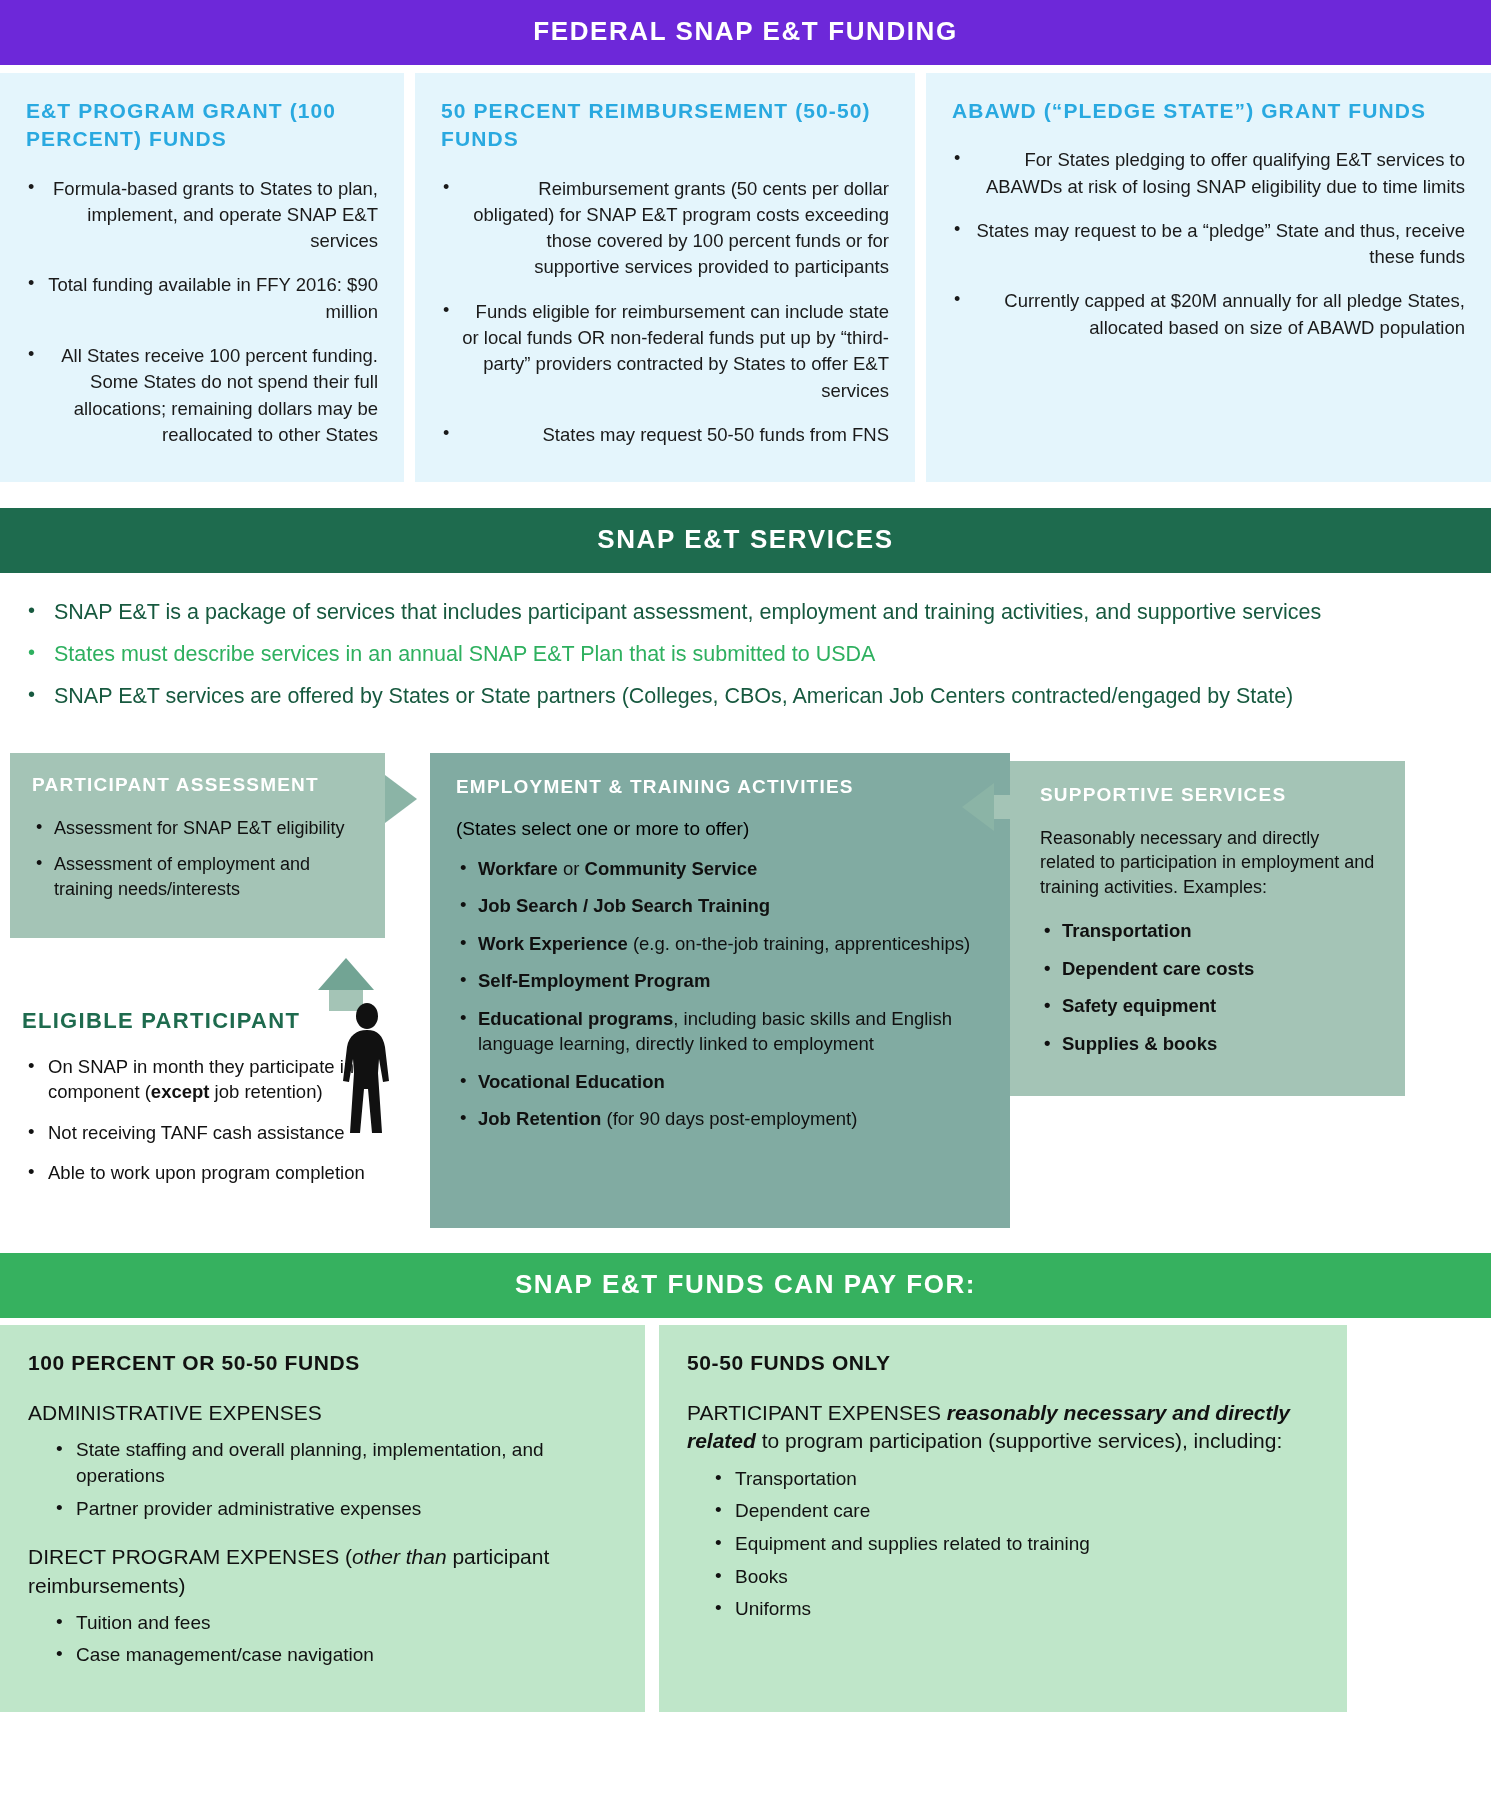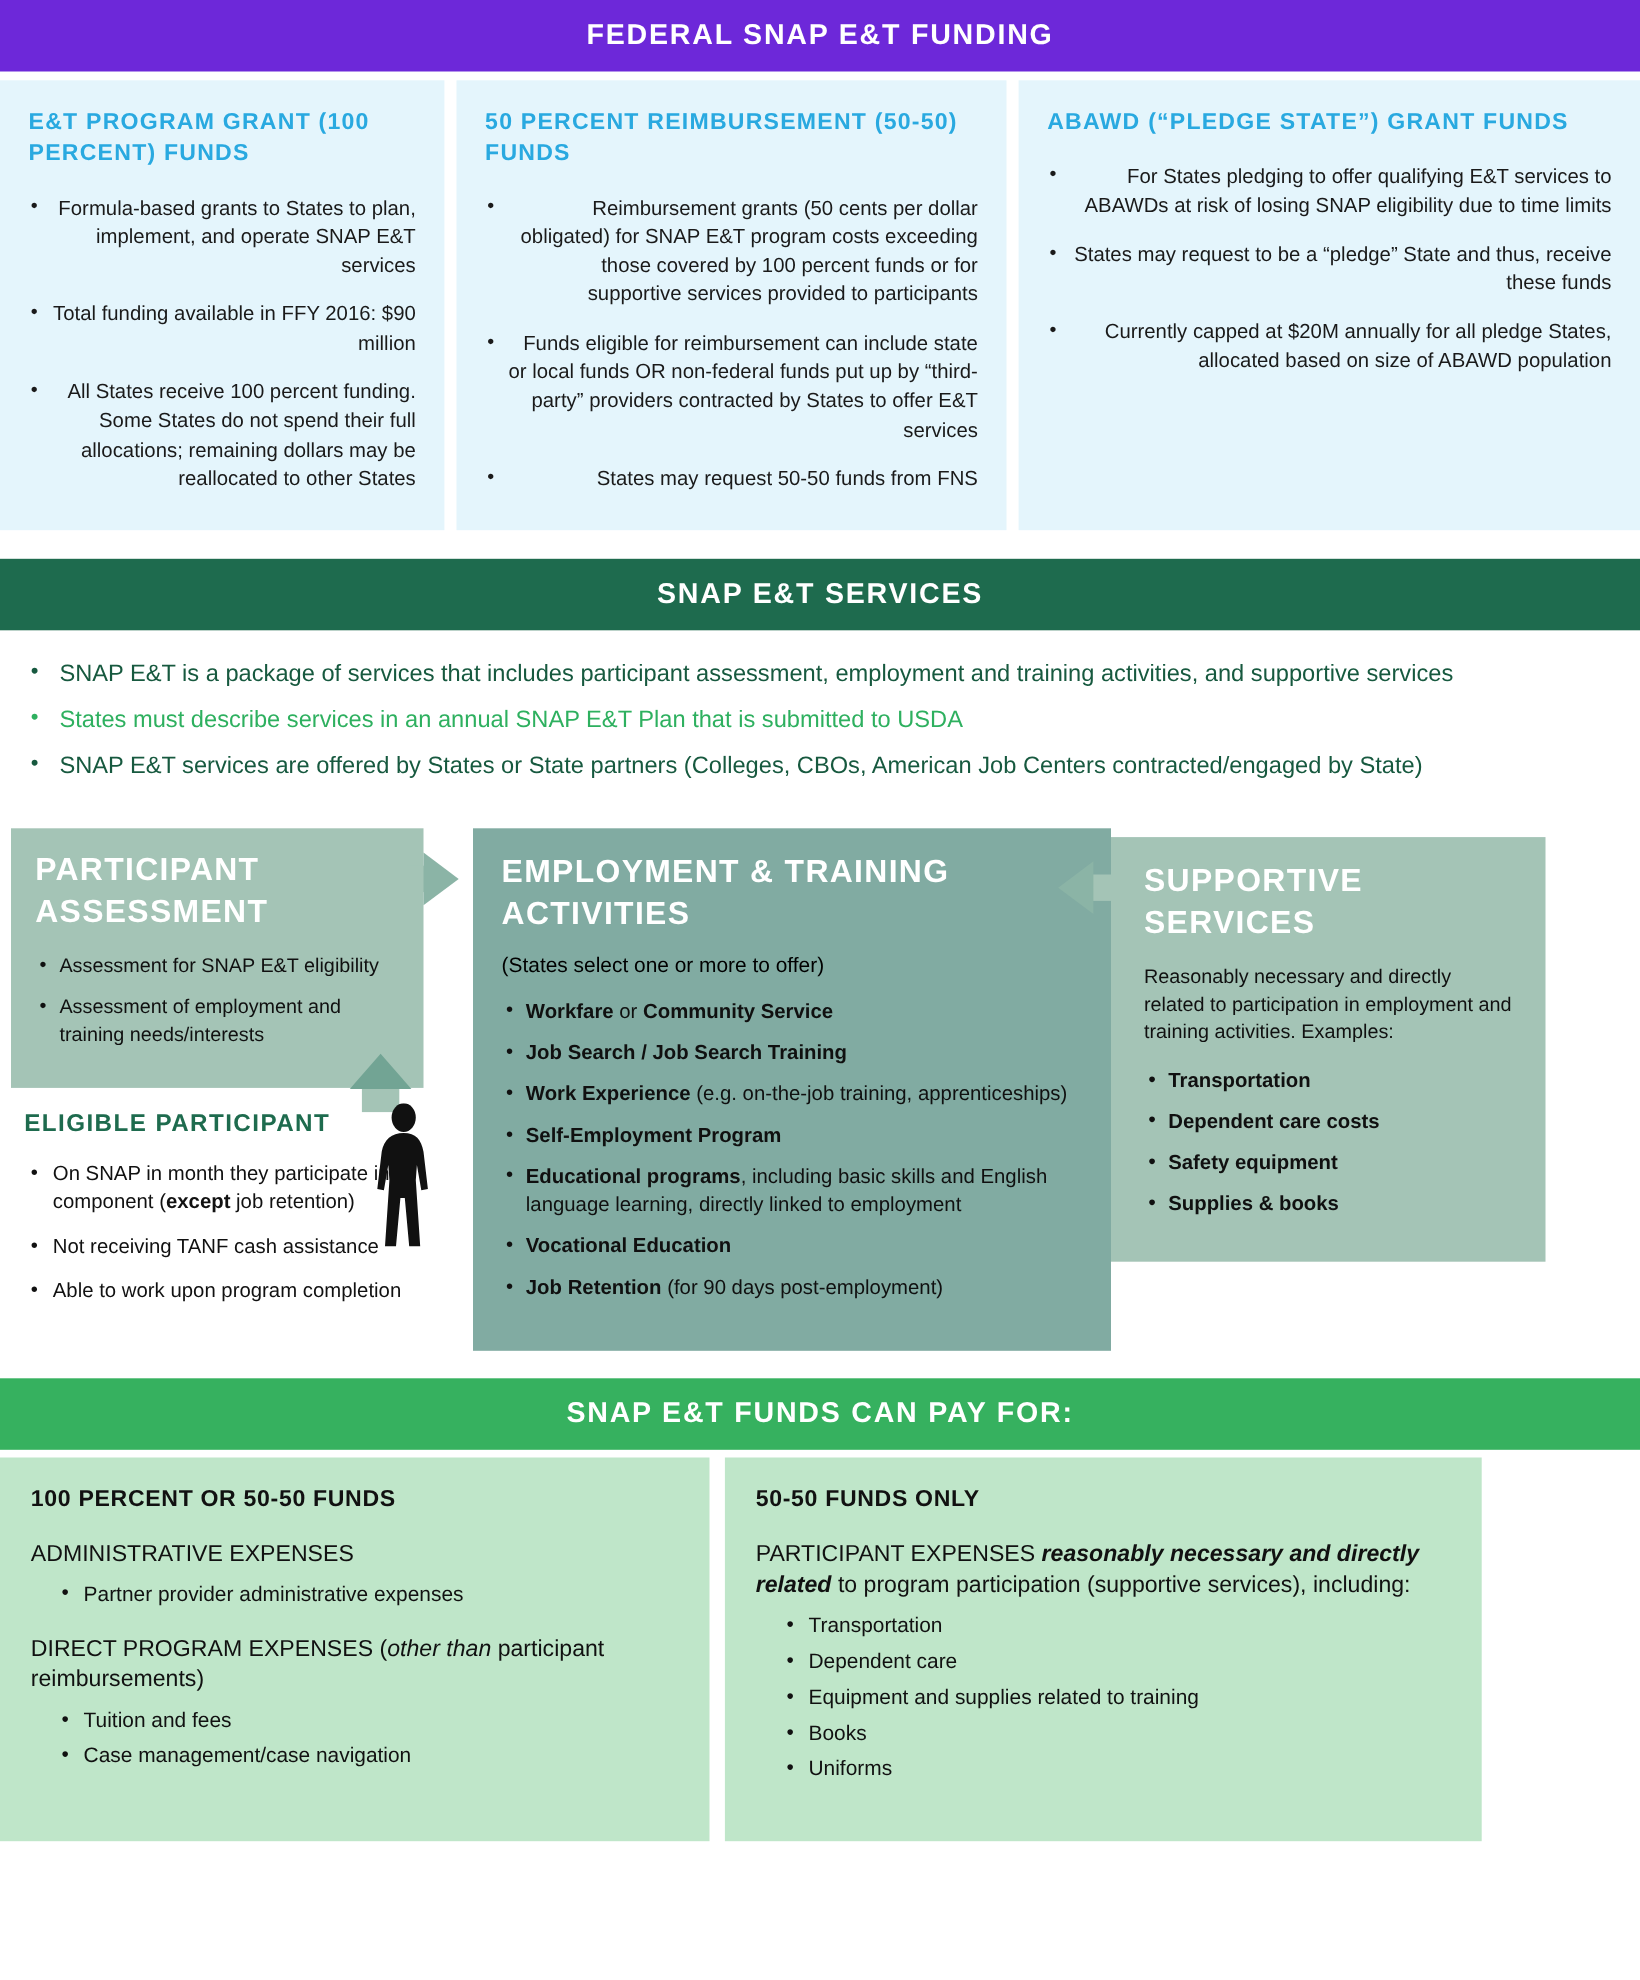--- a/index.html
+++ b/index.html
@@ -108,21 +108,21 @@
   .box-supp {
     position: absolute;
     left: 1010px; top: 8px;
     width: 395px;
     background: #a4c4b6;
     padding: 22px 28px 28px 30px;
   }
   .box-head {
     color: #ffffff;
     font-weight: bold;
-    font-size: 29px;
+    font-size: 19px;
     letter-spacing: 1.2px;
     line-height: 1.3;
     margin-bottom: 18px;
   }
   .box-body li, .box-body p {
     font-size: 18px;
     line-height: 1.38;
     color: #101010;
   }
   .box-body ul { list-style: none; }
@@ -377,20 +377,21 @@
 
 <div class="pay-cols">
 
   <div class="pay-col left">
     <div class="pay-head">100 PERCENT OR 50-50 FUNDS</div>
 
     <p class="pay-sub">
       <span>ADMINISTRATIVE EXPENSES</span>
     </p>
     <ul class="pay-list">
+      <li>State staffing and overall planning, implementation, and operations</li>
       <li>Partner provider administrative expenses</li>
     </ul>
 
     <p class="pay-sub">
       <span>DIRECT PROGRAM EXPENSES (</span><span class="lt">other than</span><span> participant reimbursements)</span>
     </p>
     <ul class="pay-list tight">
       <li>Tuition and fees</li>
       <li>Case management/case navigation</li>
     </ul>

